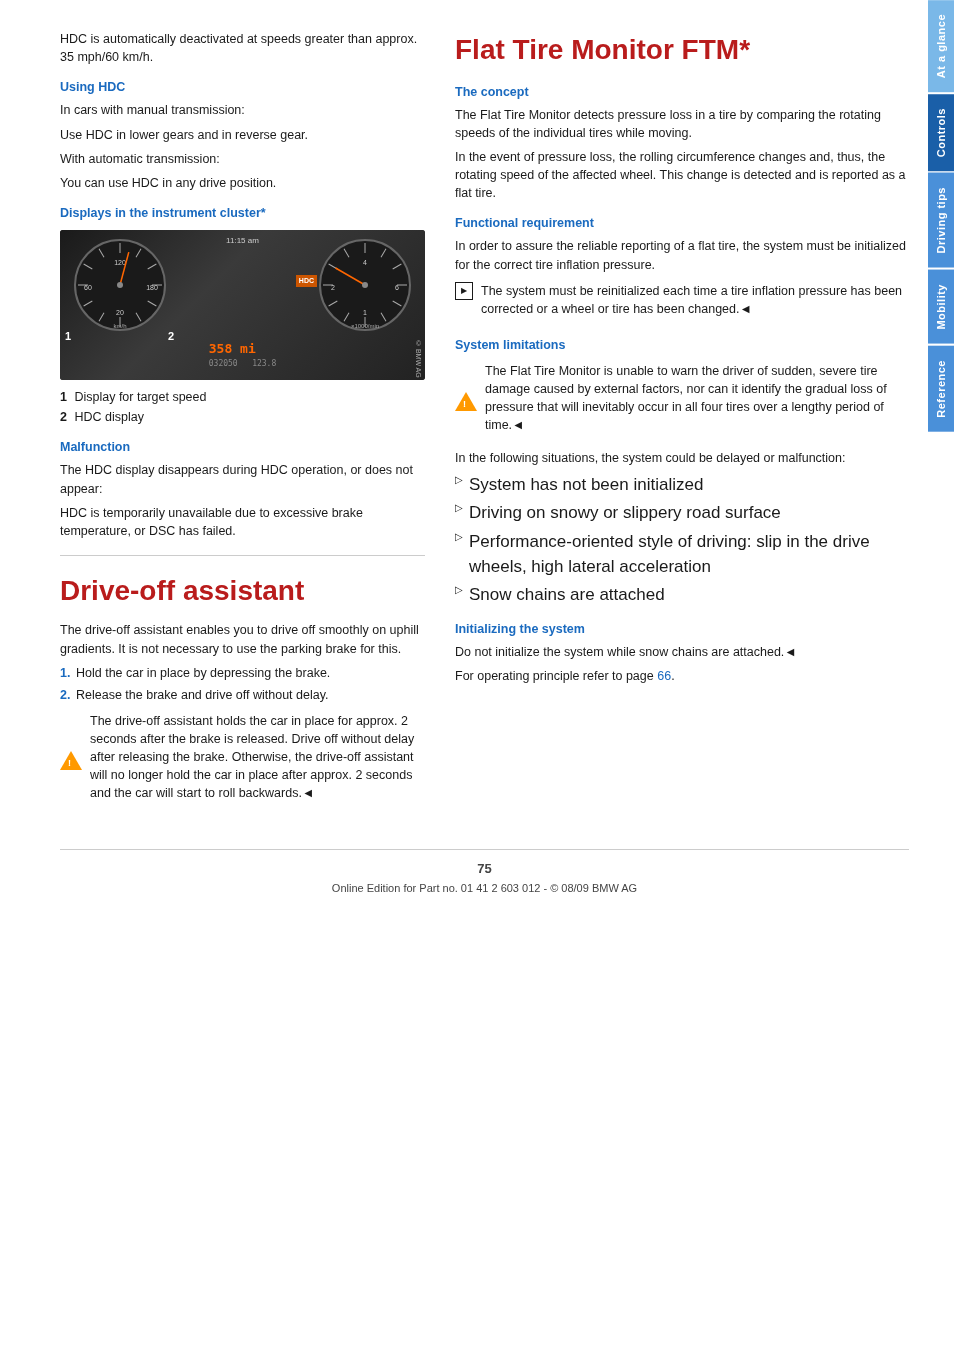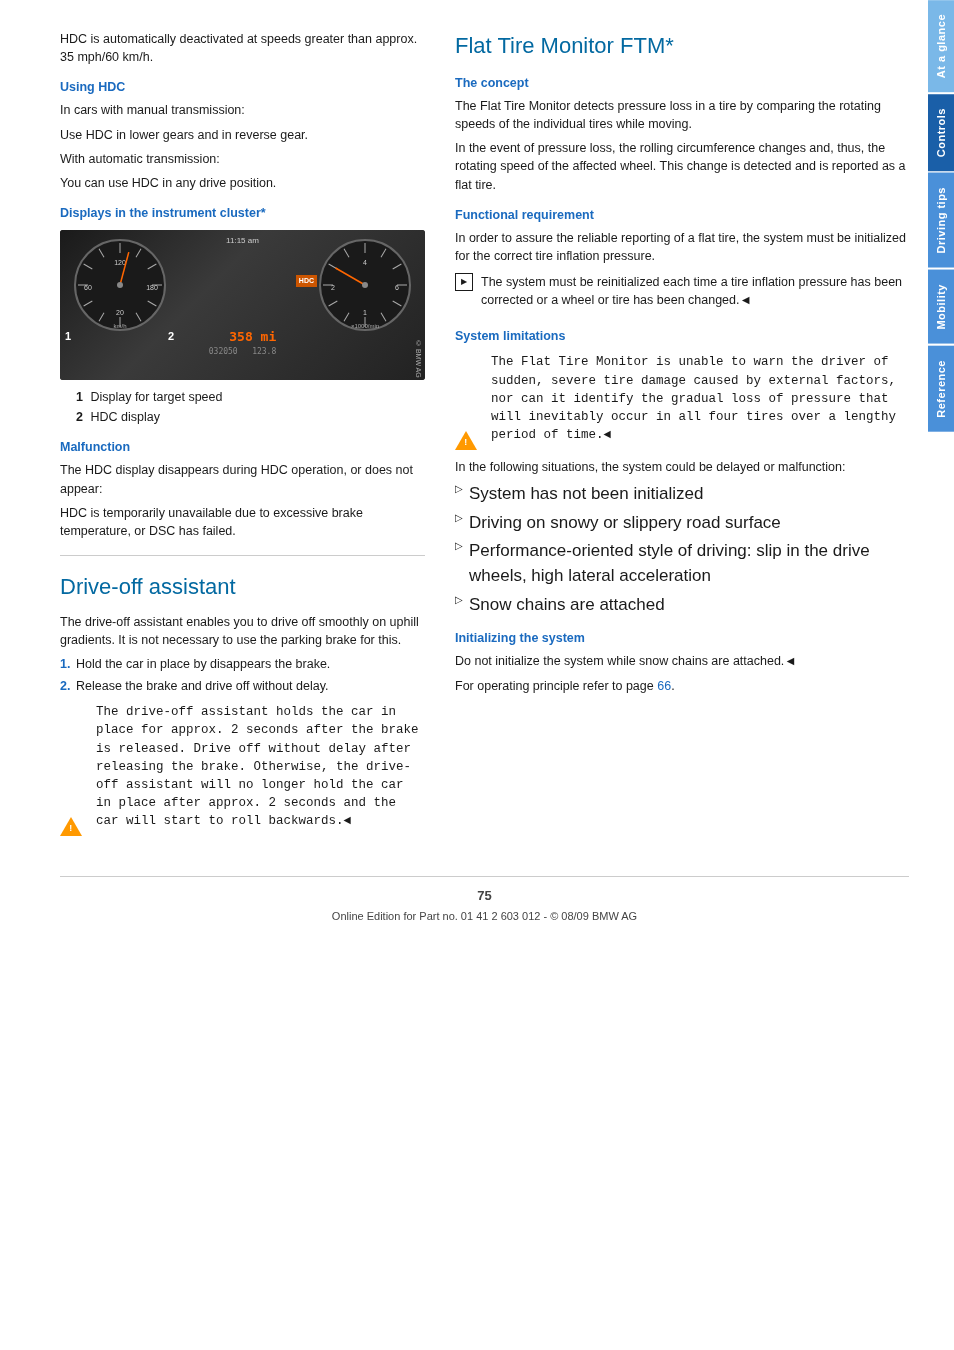--- a/index.html
+++ b/index.html
@@ -86,23 +86,23 @@
     
     .section-heading-blue {
       color: #1a6abf;
       font-size: 12.5px;
       font-weight: bold;
       margin-bottom: 5px;
       margin-top: 12px;
     }
 
     .section-heading-large {
-      color: #0369a1;
-      font-size: 22px;
-      font-weight: normal;
+      color: #b91c1c;
+      font-size: 28px;
+      font-weight: bold;
       margin-bottom: 10px;
     }
 
     p {
       margin-bottom: 6px;
       font-size: 12.5px;
     }
 
     
     .instrument-image {
@@ -137,21 +137,20 @@
 
     
     .numbered-list {
       list-style: none;
       margin: 6px 0;
     }
 
     .numbered-list li {
       font-size: 12.5px;
       margin-bottom: 2px;
-      margin-left: 16px;
     }
 
     .numbered-list li span.num {
       font-weight: bold;
       margin-right: 4px;
     }
 
     
     .triangle-list {
       list-style: none;
@@ -189,24 +188,23 @@
     .ol-list li .ol-num {
       color: #1a6abf;
       font-weight: bold;
       position: absolute;
       left: 0;
     }
 
     
     .warning-box {
       display: flex;
-      gap: 14px;
+      gap: 8px;
       margin: 8px 0;
-      align-items: flex-end;
-      font-family: Liberation Mono, monospace;
+      align-items: center;
     }
 
     .warning-icon-triangle {
       width: 0;
       height: 0;
       border-left: 11px solid transparent;
       border-right: 11px solid transparent;
       border-bottom: 19px solid #ff9900;
       position: relative;
     }
@@ -371,21 +369,21 @@
               </g>
               <text x="50" y="30" fill="#ccc" font-size="7" text-anchor="middle">4</text>
               <text x="18" y="55" fill="#ccc" font-size="7" text-anchor="middle">2</text>
               <text x="82" y="55" fill="#ccc" font-size="7" text-anchor="middle">6</text>
               <text x="50" y="80" fill="#ccc" font-size="7" text-anchor="middle">1</text>
               <line x1="50" y1="50" x2="50" y2="16" stroke="#ff6600" stroke-width="1.5" transform="rotate(-60 50 50)"></line>
               <circle cx="50" cy="50" r="3" fill="#888"></circle>
               <text x="50" y="93" fill="#aaa" font-size="6" text-anchor="middle">×1000/min</text>
             </svg>
 
-            <div style="position:absolute; bottom:22px; left:50%; transform:translateX(-50%); text-align:right;">
+            <div style="position:absolute; bottom:10px; left:50%; transform:translateX(-50%); text-align:left;">
               <div style="color:#ff6600; font-size:13px; font-weight:bold; font-family:monospace;">358 mi</div>
               <div style="color:#888; font-size:8px; font-family:monospace;">032050 &nbsp; 123.8</div>
             </div>
 
             <div style="position:absolute; right:108px; top:45px; background:#cc5500; color:white; font-size:7px; font-weight:bold; padding:1px 3px;">HDC</div>
 
             <div style="position:absolute; top:5px; left:50%; transform:translateX(-50%); color:#ccc; font-size:8px;">11:15 am</div>
 
             <div style="position:absolute; left:5px; bottom:35px; color:white; font-size:11px; font-weight:bold;">1</div>
             <div style="position:absolute; left:108px; bottom:35px; color:white; font-size:11px; font-weight:bold;">2</div>
@@ -410,21 +408,21 @@
 
         <hr>
 
         <div class="section-heading-large">Drive-off assistant</div>
 
         <p>The drive-off assistant enables you to drive off smoothly on uphill gradients. It is not necessary to use the parking brake for this.</p>
 
         <ul class="ol-list">
           <li>
             <span class="ol-num">1.</span>
-            <span>Hold the car in place by disappears the brake.</span>
+            <span>Hold the car in place by depressing the brake.</span>
           </li>
           <li>
             <span class="ol-num">2.</span>
             <span>Release the brake and drive off without delay.</span>
           </li>
         </ul>
 
         <div class="warning-box">
           <div class="warning-icon-triangle"></div>
           <p class="warning-text">

